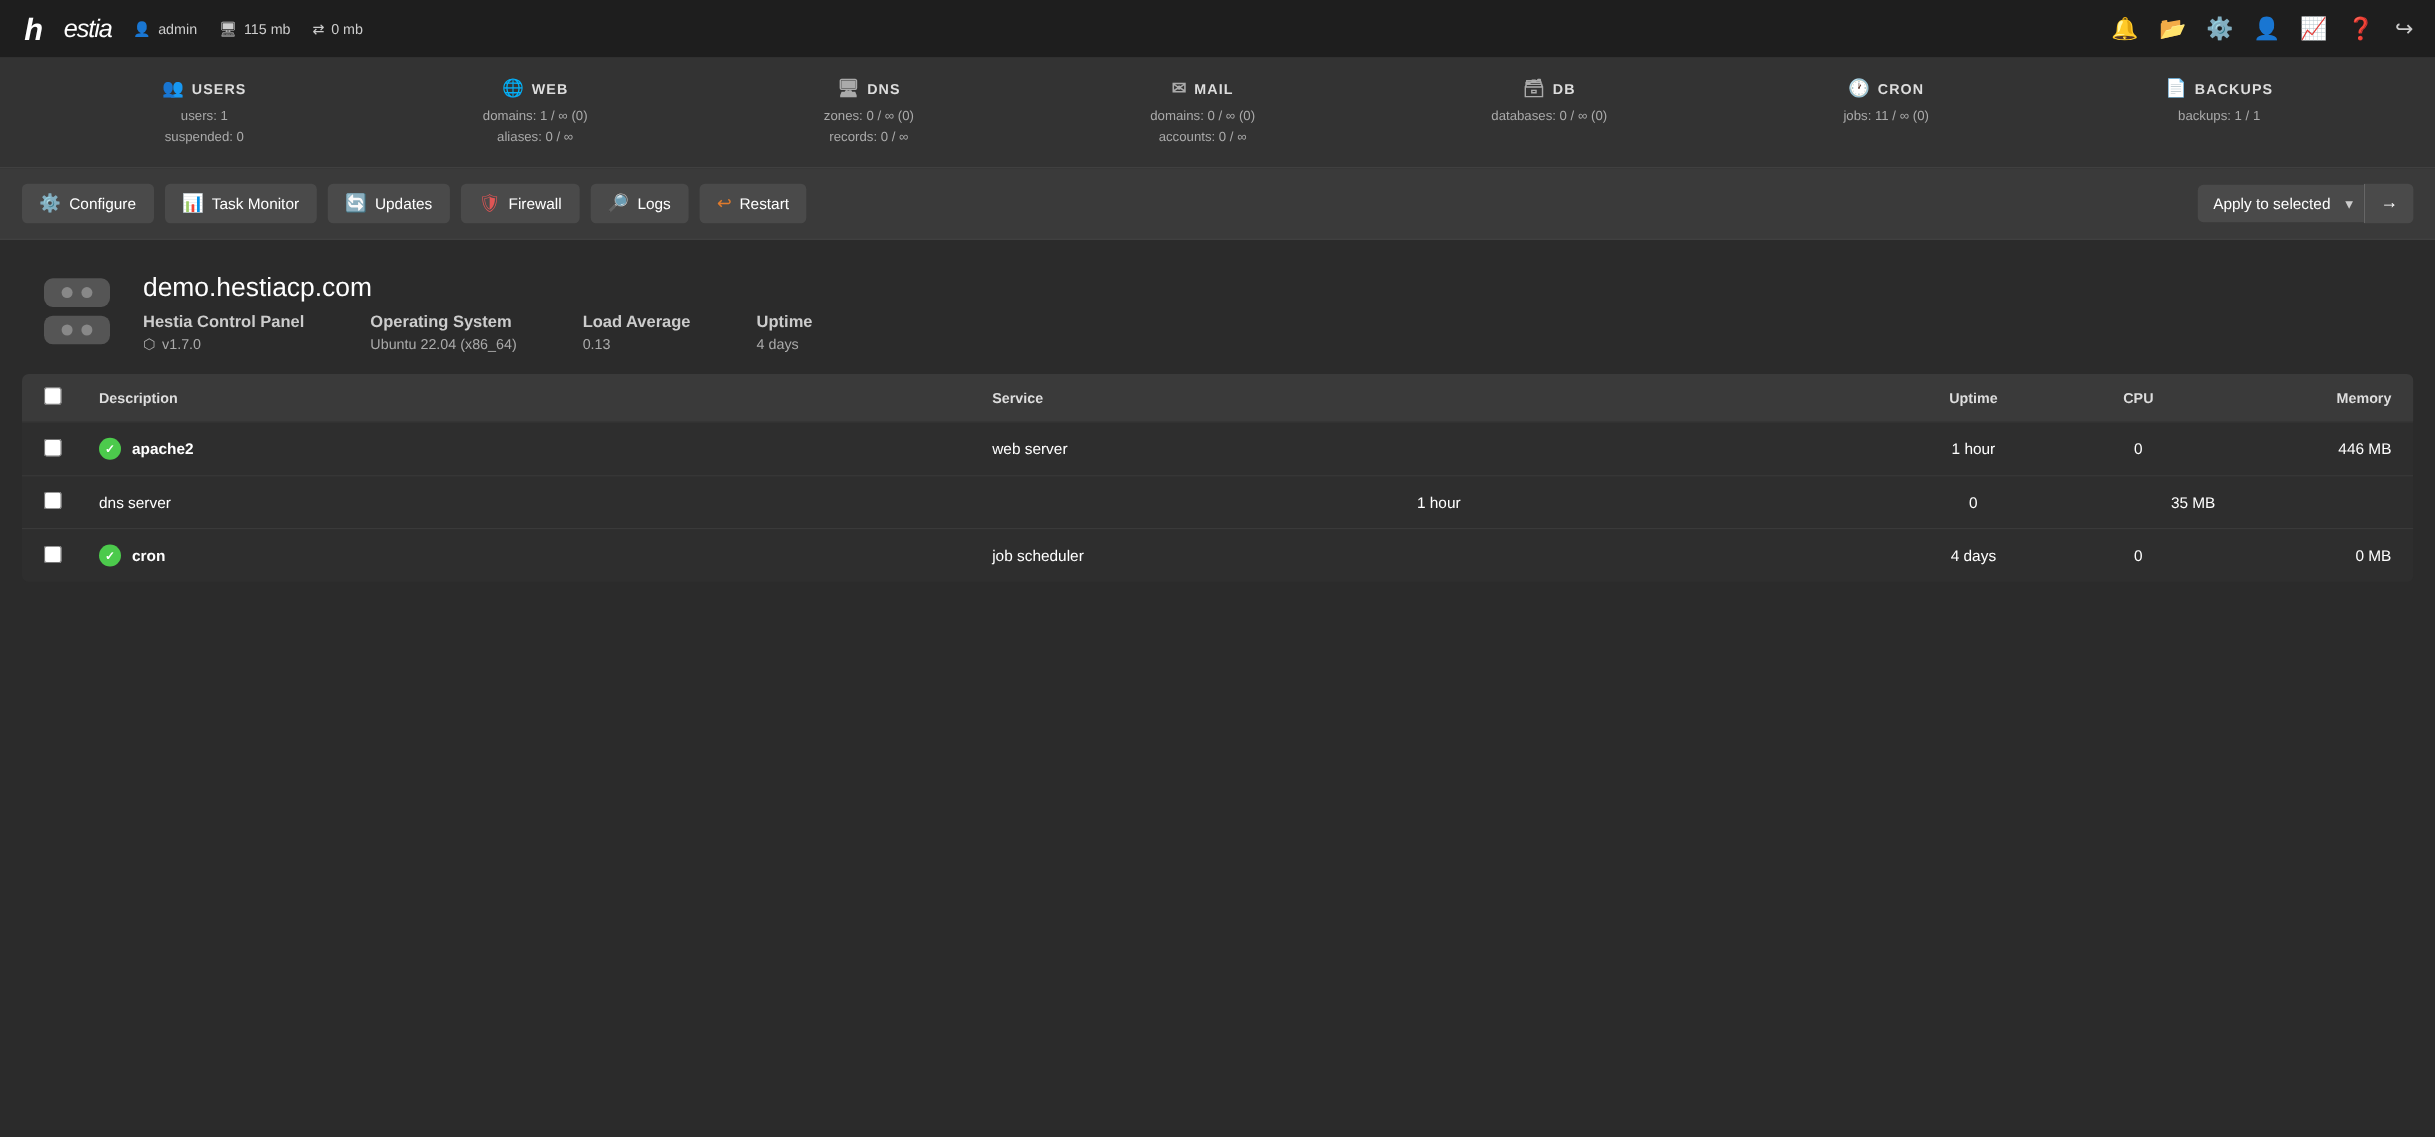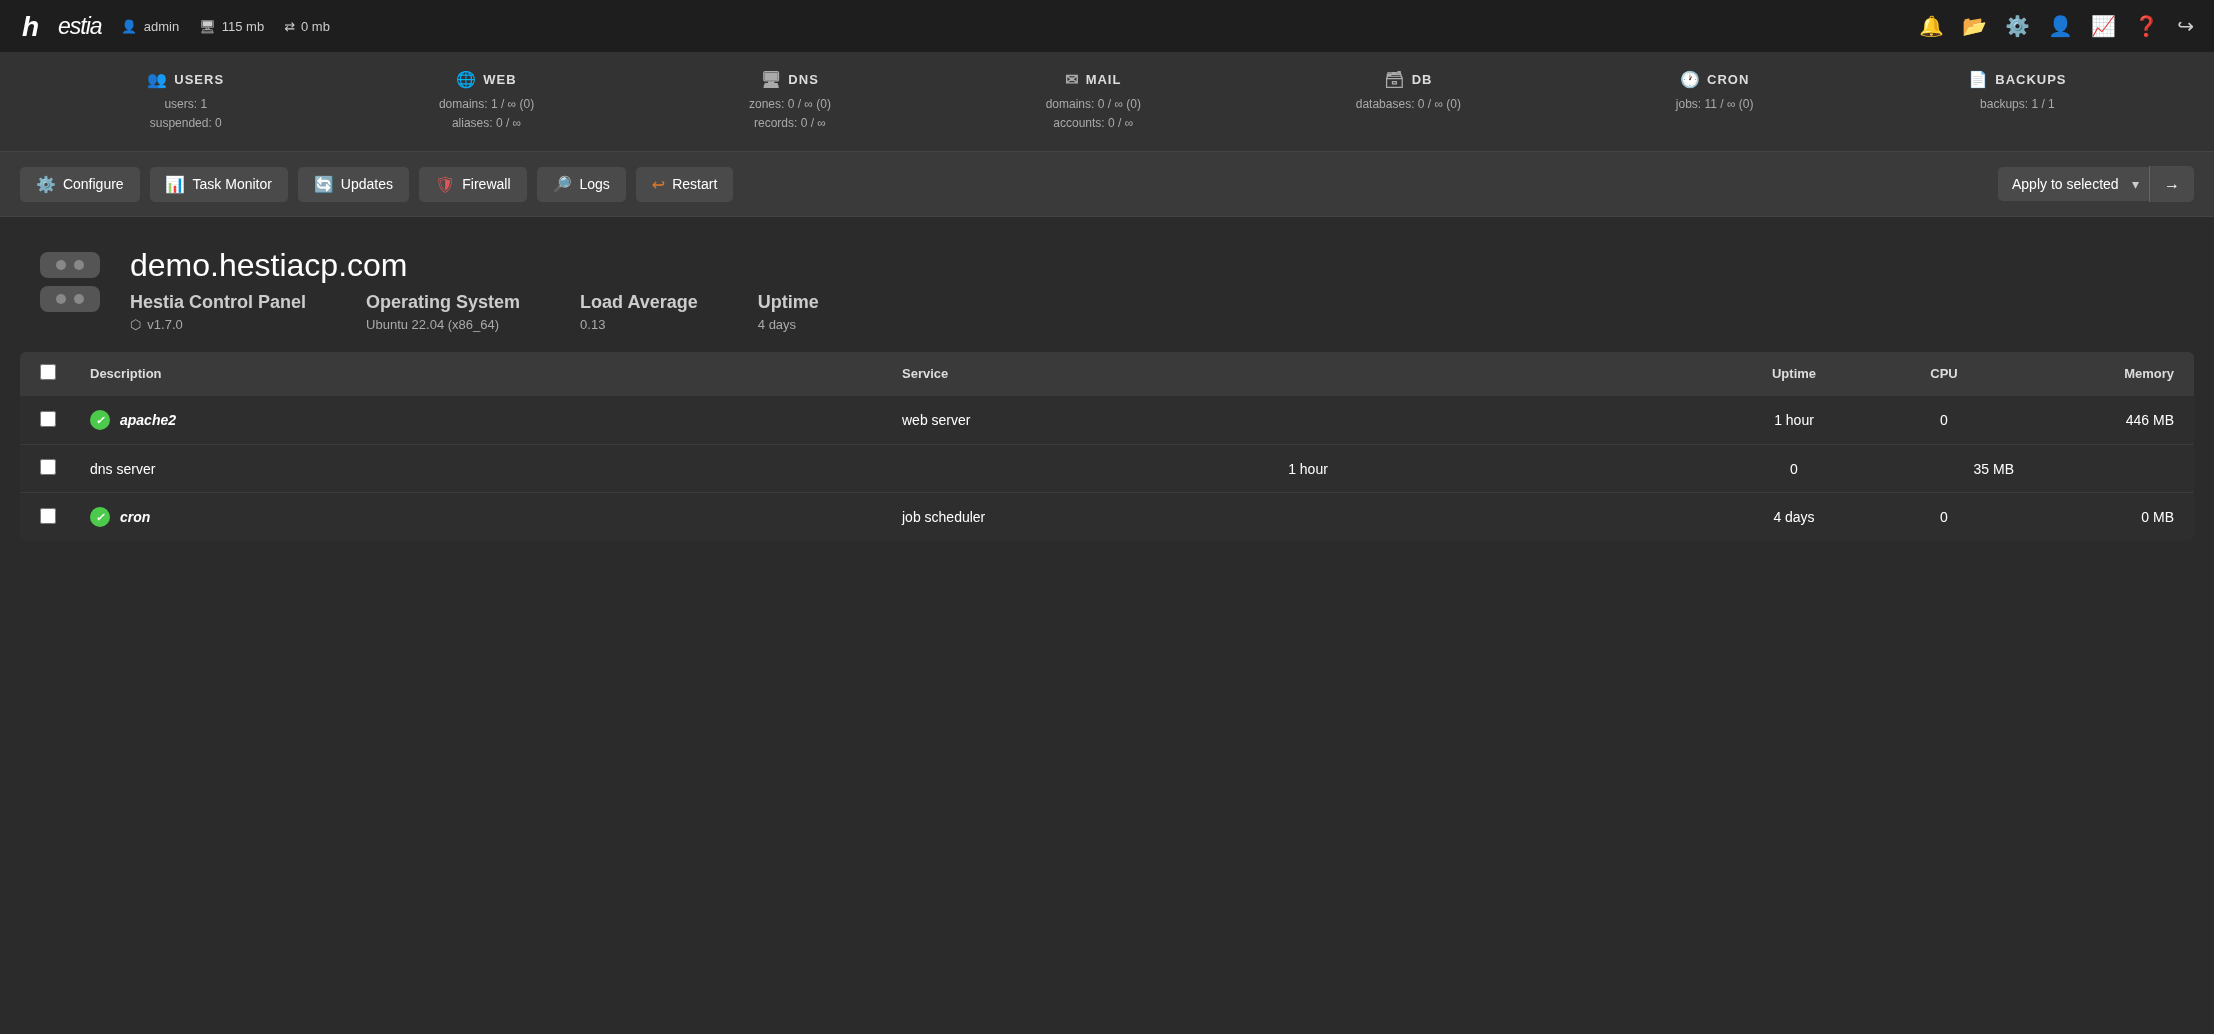--- a/index.html
+++ b/index.html
@@ -181,32 +181,32 @@
       background: #888;
       border-radius: 50%;
     }
     .server-icon-dot2 {
       width: 10px; height: 10px;
       background: #888;
       border-radius: 50%;
     }
     .server-details {}
     .server-hostname {
-      font-size: 32px;
+      font-size: 24px;
       font-weight: 300;
       color: #fff;
       margin-bottom: 8px;
     }
     .server-meta {
       display: flex;
       gap: 60px;
     }
     .server-meta-group {}
     .server-meta-label {
-      font-size: 18px;
+      font-size: 15px;
       font-weight: 600;
       color: #ccc;
       margin-bottom: 4px;
     }
     .server-meta-value {
       font-size: 13px;
       color: #aaa;
       display: flex;
       align-items: center;
       gap: 6px;
@@ -235,21 +235,20 @@
       padding: 14px 20px;
       align-items: center;
       border-top: 1px solid #3a3a3a;
       font-size: 14px;
     }
     .service-name {
       display: flex;
       align-items: center;
       gap: 10px;
       font-weight: 600;
-      font-style: italic;
     }
     .status-dot {
       width: 20px; height: 20px;
       background: #4cca4c;
       border-radius: 50%;
       display: flex; align-items: center; justify-content: center;
       font-size: 11px;
       color: #fff;
       flex-shrink: 0;
     }

